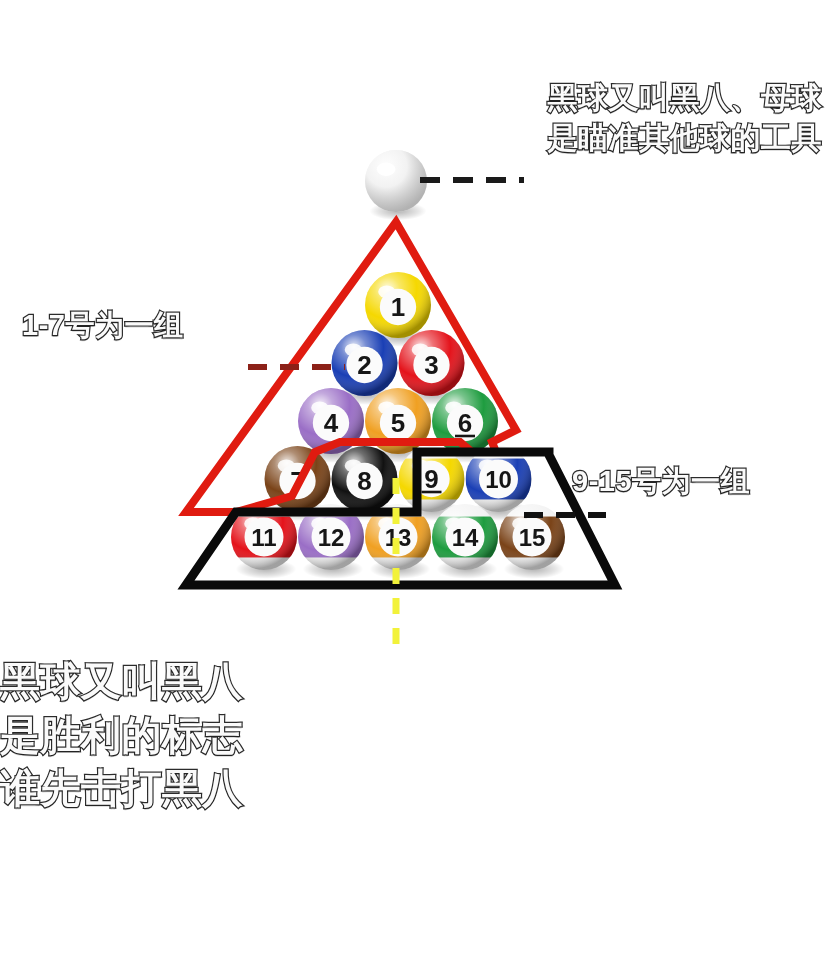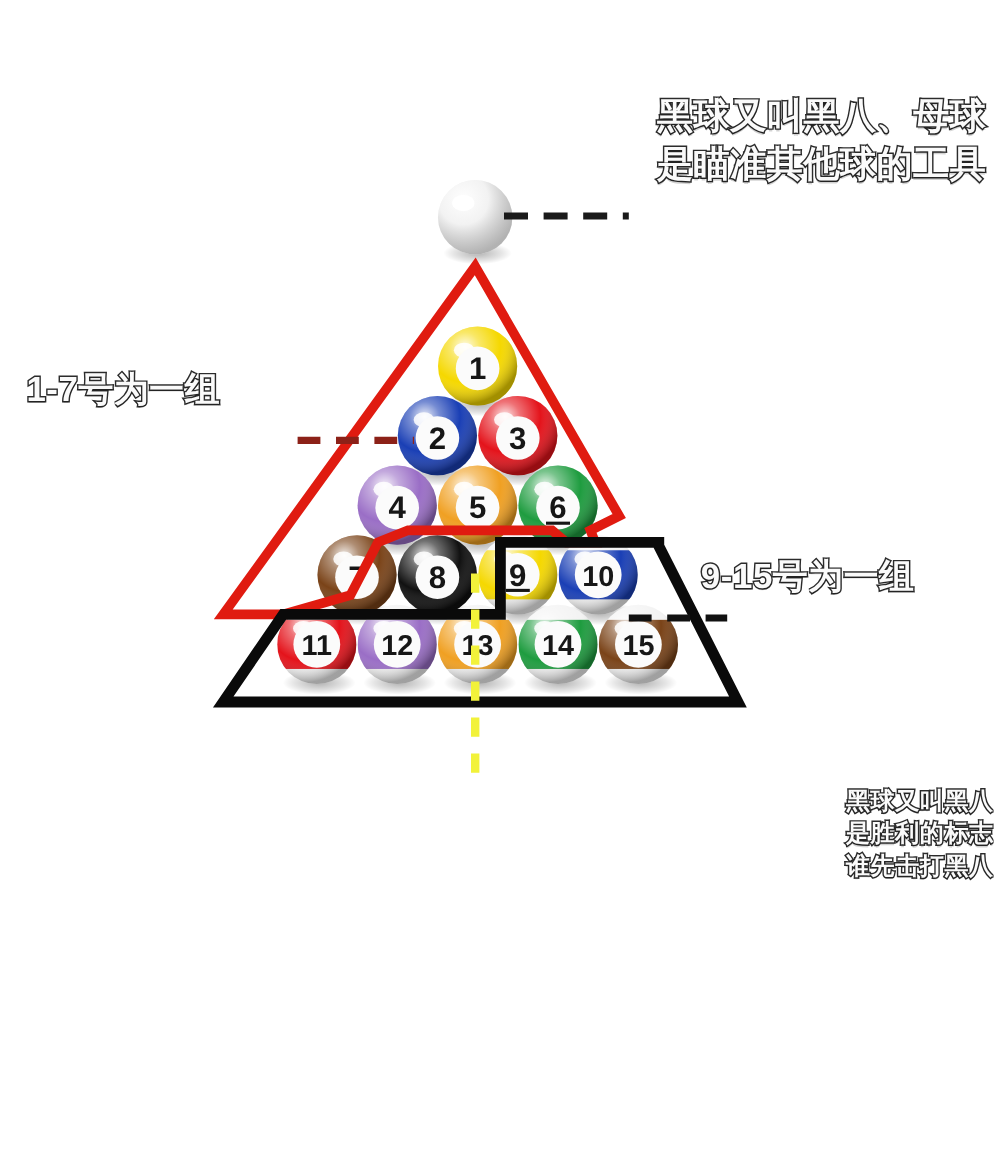--- a/index.html
+++ b/index.html
@@ -19,22 +19,22 @@
     paint-order:stroke fill;
     letter-spacing:.5px;
     white-space:nowrap;
     line-height:1.34;
     text-shadow:0 2px 0 rgba(0,0,0,.18);
   }
   .anno .ln{display:block;}
 
   #anno-cue{ top:78px; right:6px; text-align:right; font-size:30px; }
   #anno-solid{ top:306px; left:22px; text-align:center; font-size:29px; }
-  #anno-stripe{ top:462px; left:572px; text-align:left; font-size:29px;margin-left:12px; }
-  #anno-eight{ top:655px; left:0px; width:828px; text-align:right; font-size:20px; }
+  #anno-stripe{ top:462px; left:572px; text-align:left; font-size:29px; }
+  #anno-eight{ top:655px; left:0px; width:828px; text-align:left; font-size:40px; }
 
   
   .anno .ln{
     position:relative;
     color:#fafafa;
   }
 </style>
 </head>
 <body>
 

